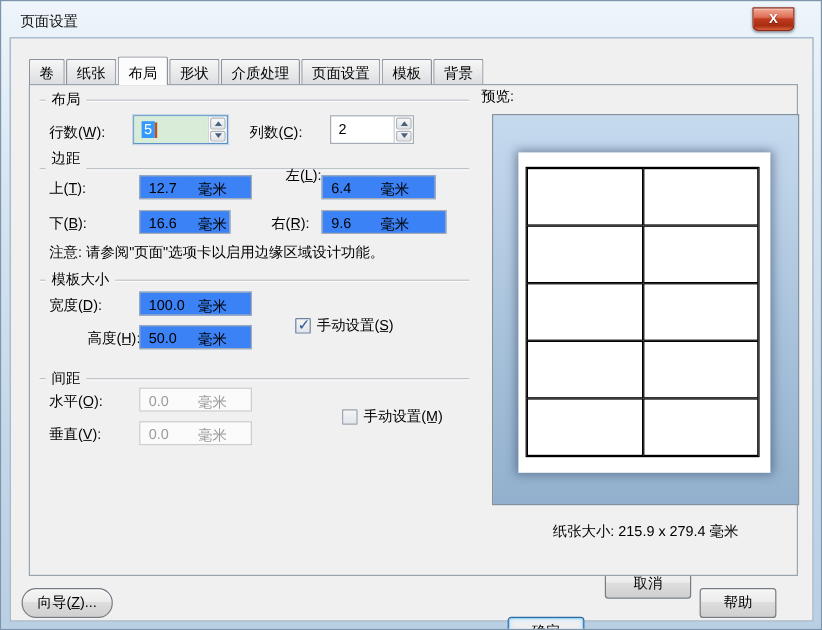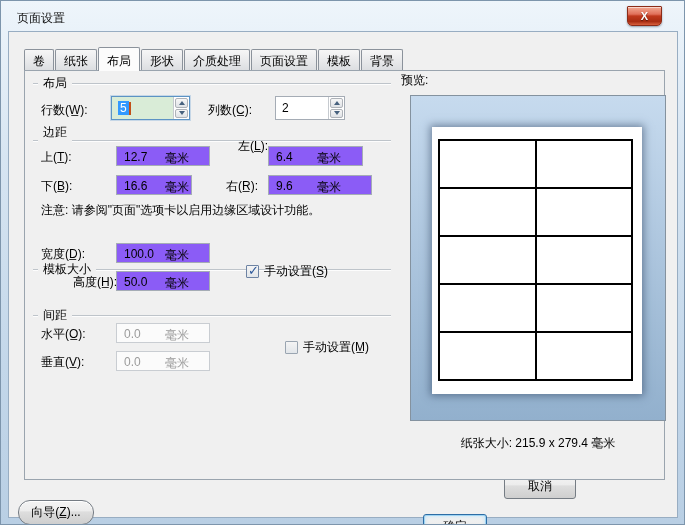--- a/index.html
+++ b/index.html
@@ -40,21 +40,21 @@
     background:#f0f0f0;border:1px solid #9aa4ae;z-index:2;
   }
   
   .group-header{position:absolute;display:flex;align-items:center;height:14px;}
   .gh-line{height:1px;background:#bec4ca;box-shadow:0 1px 0 #fdfdfd;flex:1;}
   .gh-start{flex:0 0 5px;}
   .gh-label{padding:0 5px;white-space:nowrap;}
   .lbl{position:absolute;white-space:nowrap;}
   
   .field{
-    position:absolute;height:20px;background:#8b5cf6;border:1px solid #a5acb5;
+    position:absolute;height:20px;background:#3b82f6;border:1px solid #a5acb5;
     display:flex;align-items:center;
   }
   .field .val{position:absolute;left:7px;top:3px;}
   .field .unit{position:absolute;left:48px;top:3px;}
   .field.disabled{background:#fbfbfb;border-color:#c9cdd2;color:#9b9b9b;}
   
   .spinbox{position:absolute;height:24px;border:1px solid #a5acb5;background:#fff;display:flex;}
   .spinbox.focused{border-color:#5c93c4;box-shadow:0 0 0 1px rgba(120,170,215,.35);}
   .spin-input{flex:1;position:relative;padding:4px 0 0 6px;overflow:hidden;}
   .spin-input.green{background:var(--focus-field-bg,#d9ecd7);}
@@ -174,21 +174,21 @@
         <span class="val">16.6</span>
         <span class="unit">毫米</span>
       </div>
       <div class="lbl" style="left:201px;top:107px;">右(R̲):</div>
       <div class="field" style="left:243px;top:104px;width:104px;">
         <span class="val">9.6</span>
         <span class="unit">毫米</span>
       </div>
       <div class="lbl" style="left:16px;top:131px;">注意: 请参阅"页面"选项卡以启用边缘区域设计功能。</div>
 
-      <div class="group-header" style="left:8px;top:155px;width:358px;margin-top:36px;">
+      <div class="group-header" style="left:8px;top:155px;width:358px;">
         <span class="gh-line gh-start"></span>
         <span class="gh-label">模板大小</span>
         <span class="gh-line"></span>
       </div>
       <div class="lbl" style="left:16px;top:175px;">宽度(D̲):</div>
       <div class="field" style="left:91px;top:172px;width:94px;">
         <span class="val">100.0</span>
         <span class="unit">毫米</span>
       </div>
       <div class="lbl" style="left:16px;top:203px;margin-left:32px;">高度(H̲):</div>
@@ -238,17 +238,18 @@
               <div class="pcell"></div>
               <div class="pcell"></div>
               <div class="pcell"></div>
               <div class="pcell"></div>
             </div>
         </div>
       </div>
       <div class="size-text" style="top:364px;">纸张大小: 215.9 x 279.4 毫米</div>
     </div>
 
-    <div class="btn" style="left:9px;top:468px;width:76px;border-radius:12px;">向导(Z̲)...</div>
+    <div class="btn" style="left:9px;top:458px;width:76px;border-radius:12px;">向导(Z̲)...</div>
     <div class="btn default" style="left:414px;top:458px;width:64px;margin-top:24px;">确定</div>
     <div class="btn" style="left:495px;top:442px;width:72px;">取消</div>
+    <div class="btn" style="left:574px;top:458px;width:64px;">帮助</div>
   </div>
 </div>
 
 </body></html>

